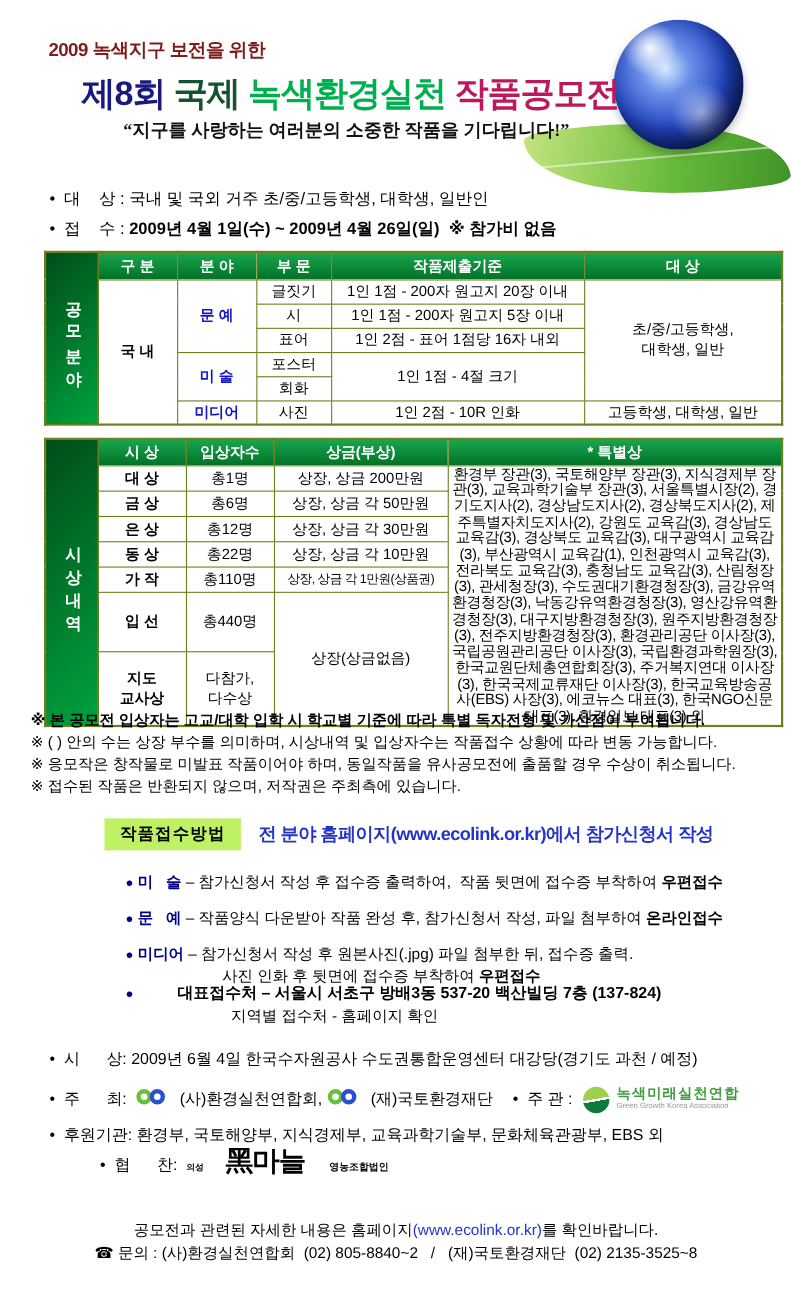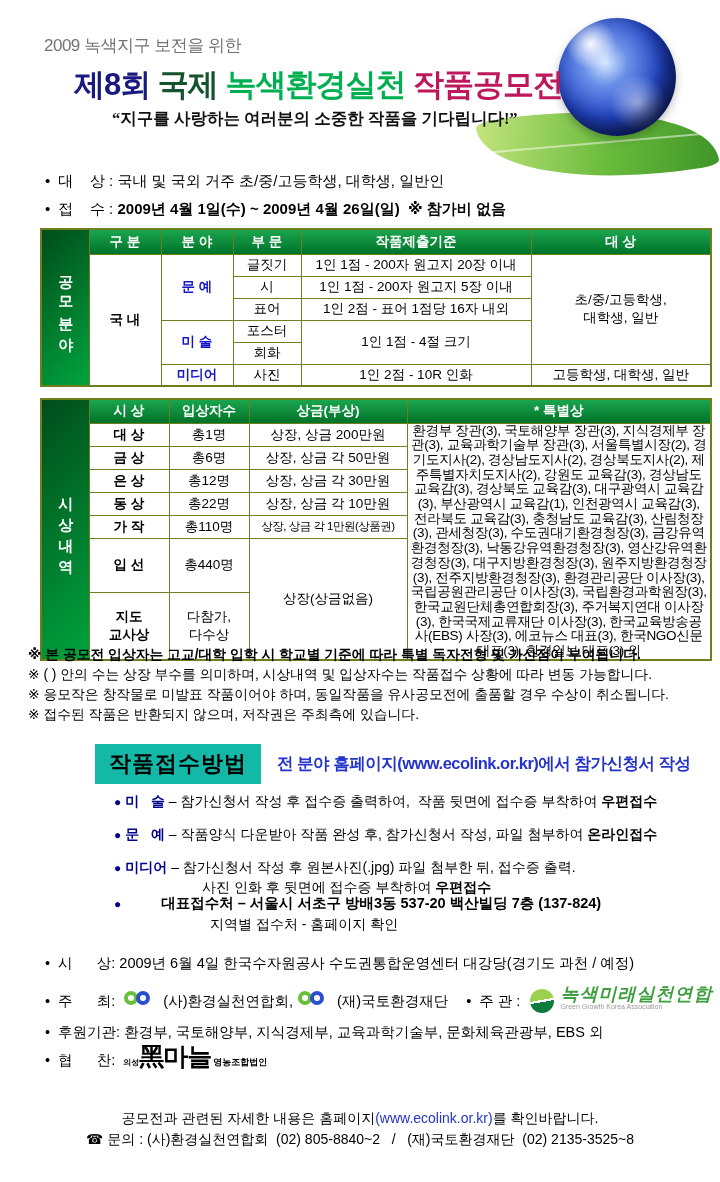--- a/index.html
+++ b/index.html
@@ -25,21 +25,21 @@
   .earth {
     position:absolute; top:6px; left:80px; width:118px; height:118px; border-radius:50%;
     background:
       radial-gradient(circle at 28% 22%, rgba(255,255,255,.95) 0%, rgba(255,255,255,0) 20%),
       radial-gradient(circle at 68% 72%, rgba(255,255,255,.55) 0%, rgba(255,255,255,0) 24%),
       radial-gradient(circle at 40% 38%, #d5e9ff 0%, #6b90e8 22%, #2144c4 55%, #0d1d72 85%, #071040 100%);
     box-shadow:inset -9px -11px 20px rgba(0,0,0,.5), 0 4px 8px rgba(0,0,0,.25);
   }
 
   
-  .tagline { position:absolute; top:34px; left:44px; font-size:17px; font-weight:400; color:#737373; letter-spacing:-0.5px; z-index:1; }
+  .tagline { position:absolute; top:34px; left:44px; font-size:17px; font-weight:700; color:#7f1d1d; letter-spacing:-0.5px; z-index:1; }
   .main-title { position:absolute; top:64px; left:74px; font-size:31px; font-weight:800; letter-spacing:-1px; z-index:1; white-space:nowrap; }
   .main-title .t-round { color:#191980; }
   .main-title .t-intl { color:#14532d; }
   .main-title .t-green { color:#00b050; }
   .main-title .t-contest { color:#be185d; }
   .subtitle { position:absolute; top:108px; left:112px; font-size:16.5px; font-weight:700; color:#111;
     font-family:"Liberation Serif","DejaVu Serif",serif; z-index:1; }
 
   
   .intro { position:absolute; top:171px; left:45px; font-size:15px; z-index:1; }
@@ -60,21 +60,21 @@
   .prize { font-size:13px; }
   .prize.tight { font-size:11.5px; letter-spacing:-0.5px; }
   .special { text-align:left; vertical-align:top; font-size:11px; line-height:14.7px; letter-spacing:-0.3px; padding:3px 4px; }
 
   
   .notes { position:absolute; top:645px; left:28px; font-size:13.8px; line-height:20px; z-index:1; }
   .notes .n0 { font-weight:700; }
 
   
   .method-head { position:absolute; top:744px; left:95px; display:flex; align-items:center; z-index:1; }
-  .badge { background:#14b8a6; color:#000; font-weight:800; font-size:22px; padding:5px 14px; letter-spacing:1px; }
+  .badge { background:#bef264; color:#000; font-weight:800; font-size:15px; padding:5px 14px; letter-spacing:1px; }
   .headline { color:#2433c9; font-weight:800; font-size:16.5px; margin-left:16px; letter-spacing:-0.5px; }
   .method-items { position:absolute; top:792px; left:114px; font-size:14px; z-index:1; }
   .mitem { margin-bottom:13px; line-height:19px; }
   .mitem .dot { color:#00008b; font-size:12px; margin-right:4px; }
   .mitem .lbl { color:#00008b; font-weight:800; }
   .mitem .b { font-weight:800; }
   .mitem .cont { padding-left:88px; }
   .office { position:absolute; top:893px; left:114px; font-size:14.5px; z-index:1; line-height:20px; }
   .office .dot { color:#00008b; font-size:12px; margin-right:4px; }
   .office .lbl { font-weight:800;padding-left:36px; }
@@ -84,23 +84,23 @@
   
   .infoline { position:absolute; left:45px; font-size:14.5px; z-index:1; line-height:20px; }
   .infoline .blt { margin-right:8px; }
   .hostline { display:flex; align-items:center; }
   .logo-go { display:inline-block; position:relative; width:34px; height:22px; margin:0 5px; vertical-align:middle; }
   .logo-go .rg { position:absolute; left:0; top:1px; width:14px; height:14px; border:4px solid #6abf3a; border-radius:50%; }
   .logo-go .rb { position:absolute; left:12px; top:1px; width:14px; height:14px; border:4px solid #2a4fd0; border-radius:50%; }
   .logo-org { display:inline-block; width:24px; height:24px; border-radius:50%; margin:0 6px;
     background:linear-gradient(170deg,#9ed04f 0 46%,#ffffff 46% 54%,#0e7a3c 54% 100%); vertical-align:middle; }
   .orgtxt { display:inline-block; vertical-align:middle; line-height:12px; }
-  .orgtxt .nm { color:#3f9e3f; font-weight:800; font-size:18px; font-style:italic; letter-spacing:1px; }
+  .orgtxt .nm { color:#3f9e3f; font-weight:800; font-size:13px; letter-spacing:1px; }
   .orgtxt .en { color:#999; font-size:7px; display:block; }
-  .garlic { display:inline-flex; align-items:baseline; margin-left:4px; vertical-align:baseline; }
+  .garlic { display:inline-flex; align-items:baseline; margin-left:4px; vertical-align:baseline;gap:20px; }
   .garlic .pre-s { font-size:8px; font-weight:700; }
   .garlic .big { font-size:25px; font-weight:900; font-family:Liberation Sans, sans-serif; letter-spacing:-1px; }
   .garlic .suf { font-size:9px; font-weight:700; margin-left:2px; }
 
   
   .footer { position:absolute; top:1108px; left:0; width:720px; text-align:center; font-size:14px; line-height:21px; z-index:1; }
   .footer .url { color:#2433c9; }
 </style>
 </head>
 <body>
@@ -304,21 +304,21 @@
     <span class="orgtxt">
       <span class="nm">녹색미래실천연합</span>
       <span class="en">Green Growth Korea Association</span>
     </span>
   </div>
 
   <div class="infoline" style="top:1022px;">
     <span class="blt">•</span><span class="pre">후원기관: </span><span>환경부, 국토해양부, 지식경제부, 교육과학기술부, 문화체육관광부, EBS 외</span>
   </div>
 
-  <div class="infoline" style="top:1046px;">
+  <div class="infoline" style="top:1046px;margin-left:46px;">
     <span class="blt">•</span><span class="pre">협      찬: </span><span class="garlic">
         <span class="pre-s">의성</span>
         <span class="big">黑마늘</span>
         <span class="suf">영농조합법인</span>
       </span>
   </div>
 
   <div class="footer">
     <div>
       <span>공모전과 관련된 자세한 내용은 홈페이지</span><span class="url">(www.ecolink.or.kr)</span><span>를 확인바랍니다.</span>

